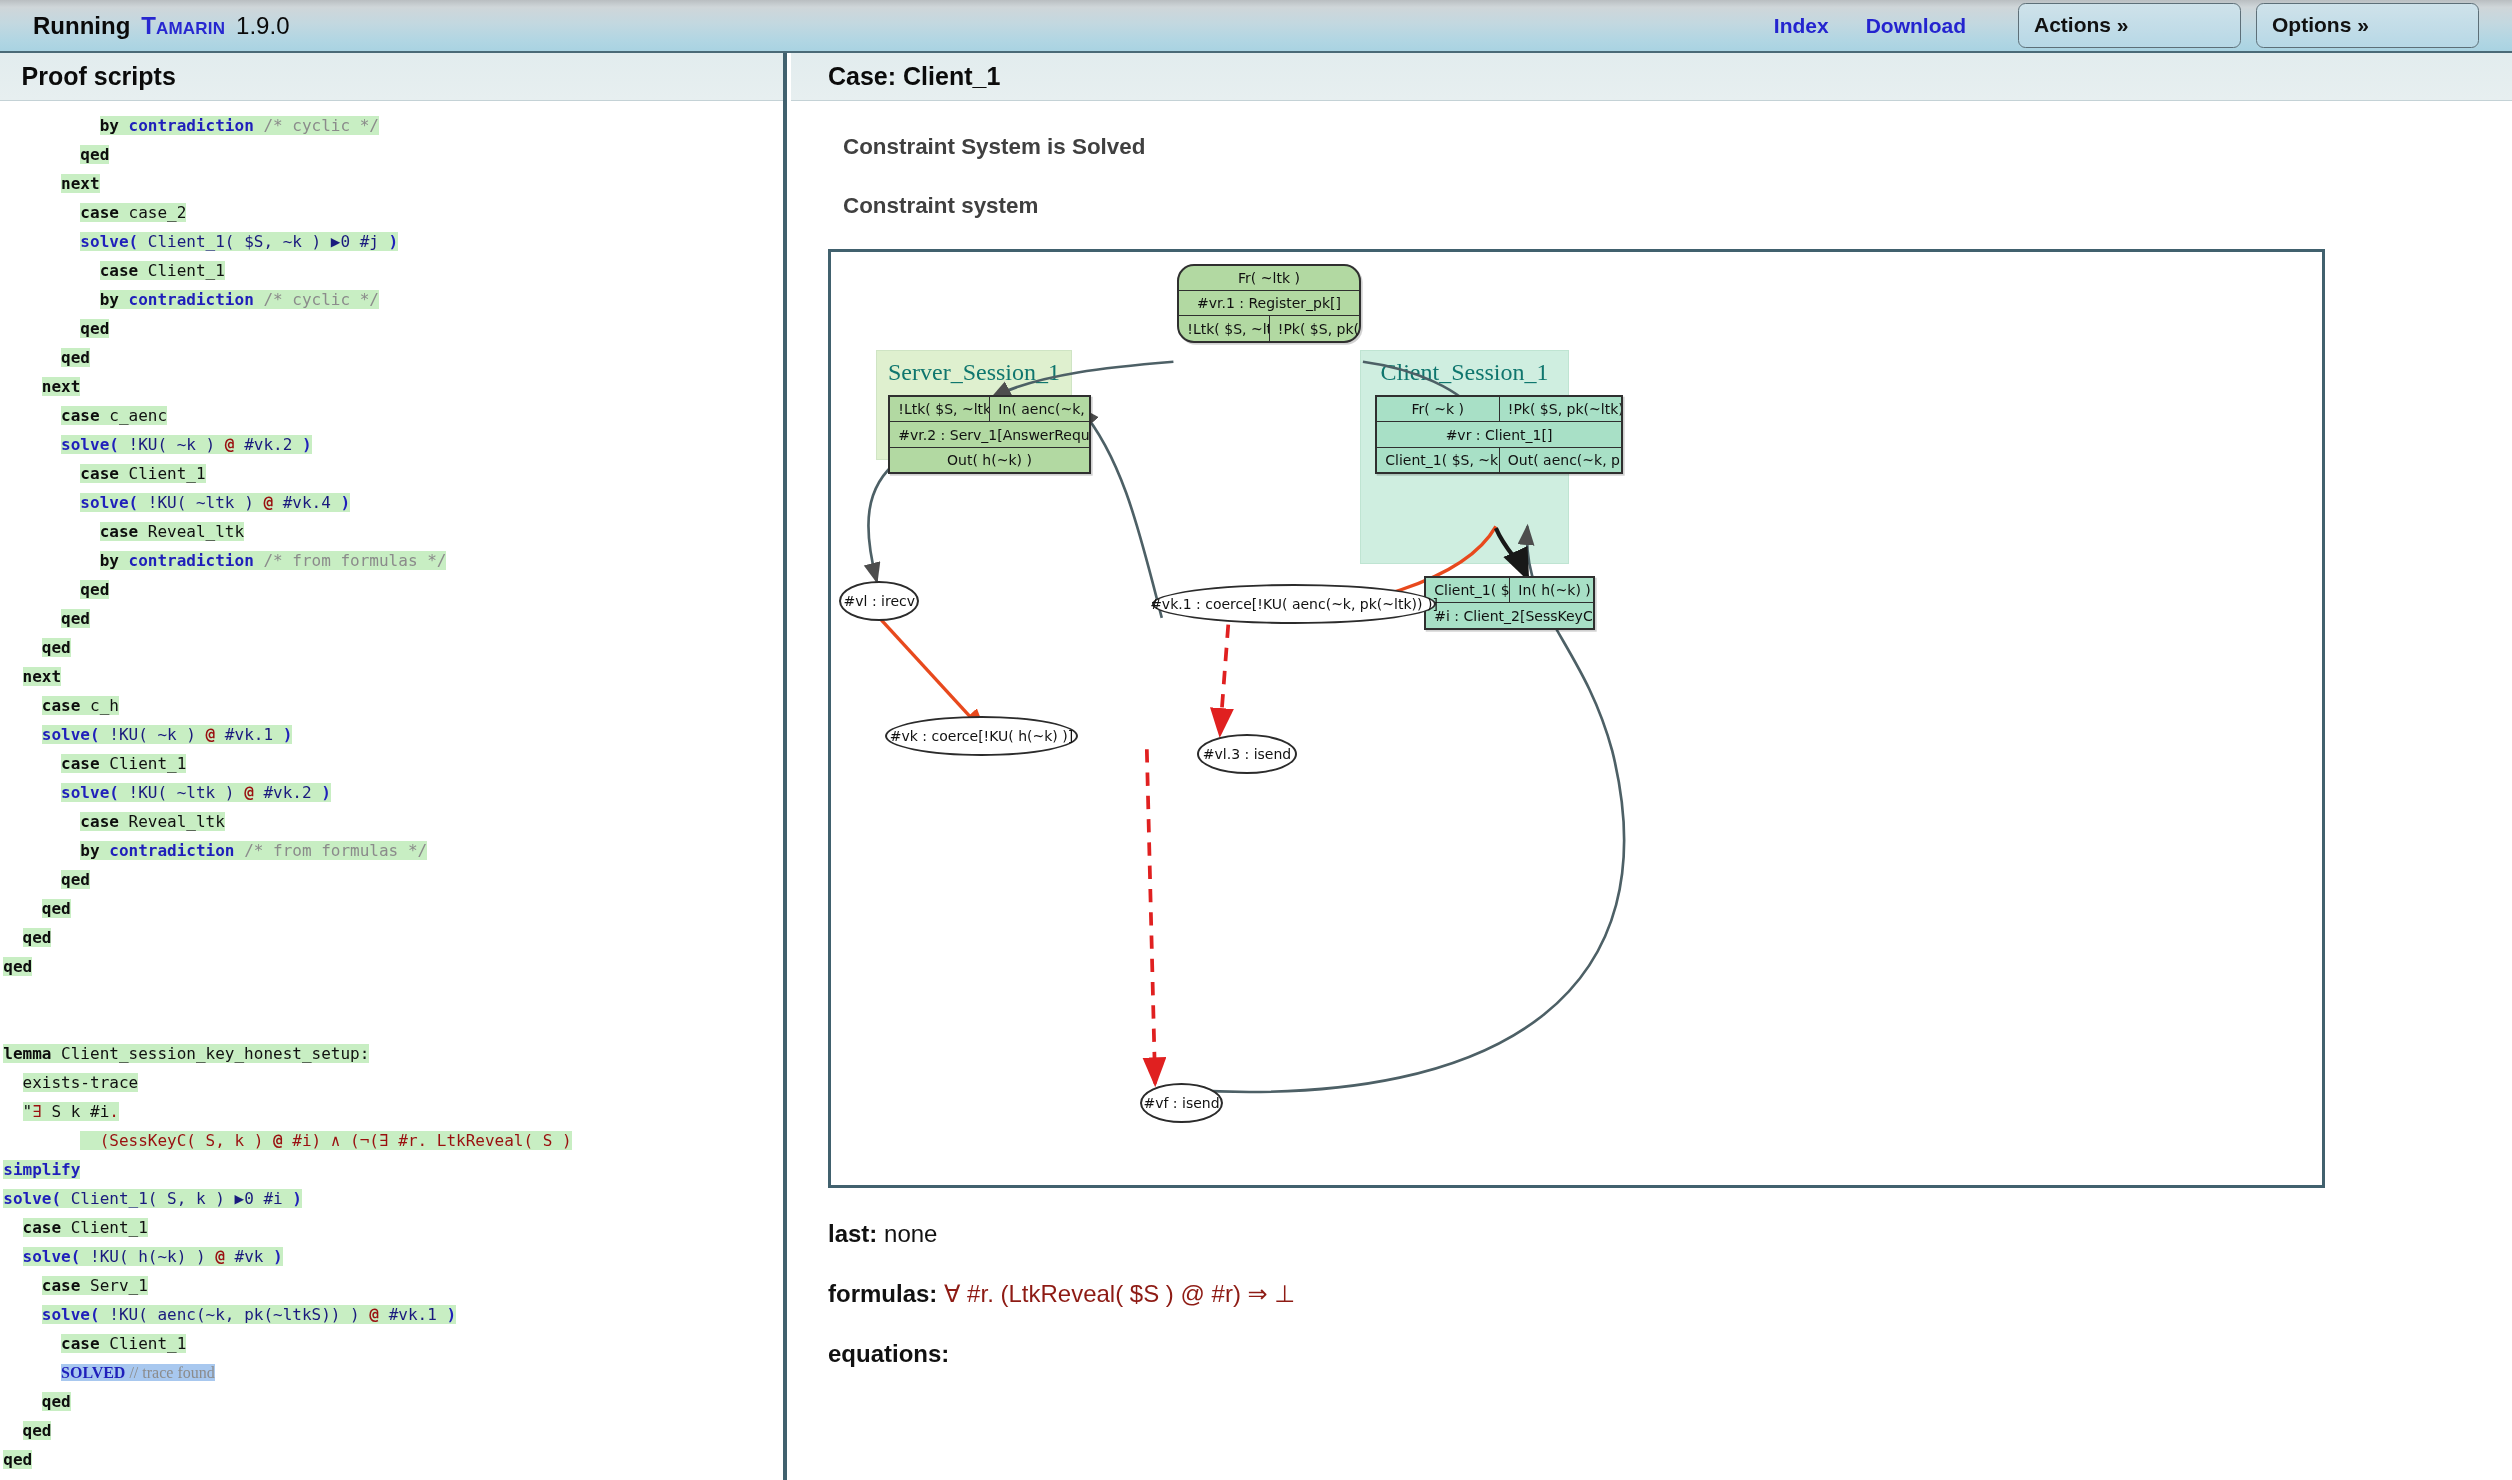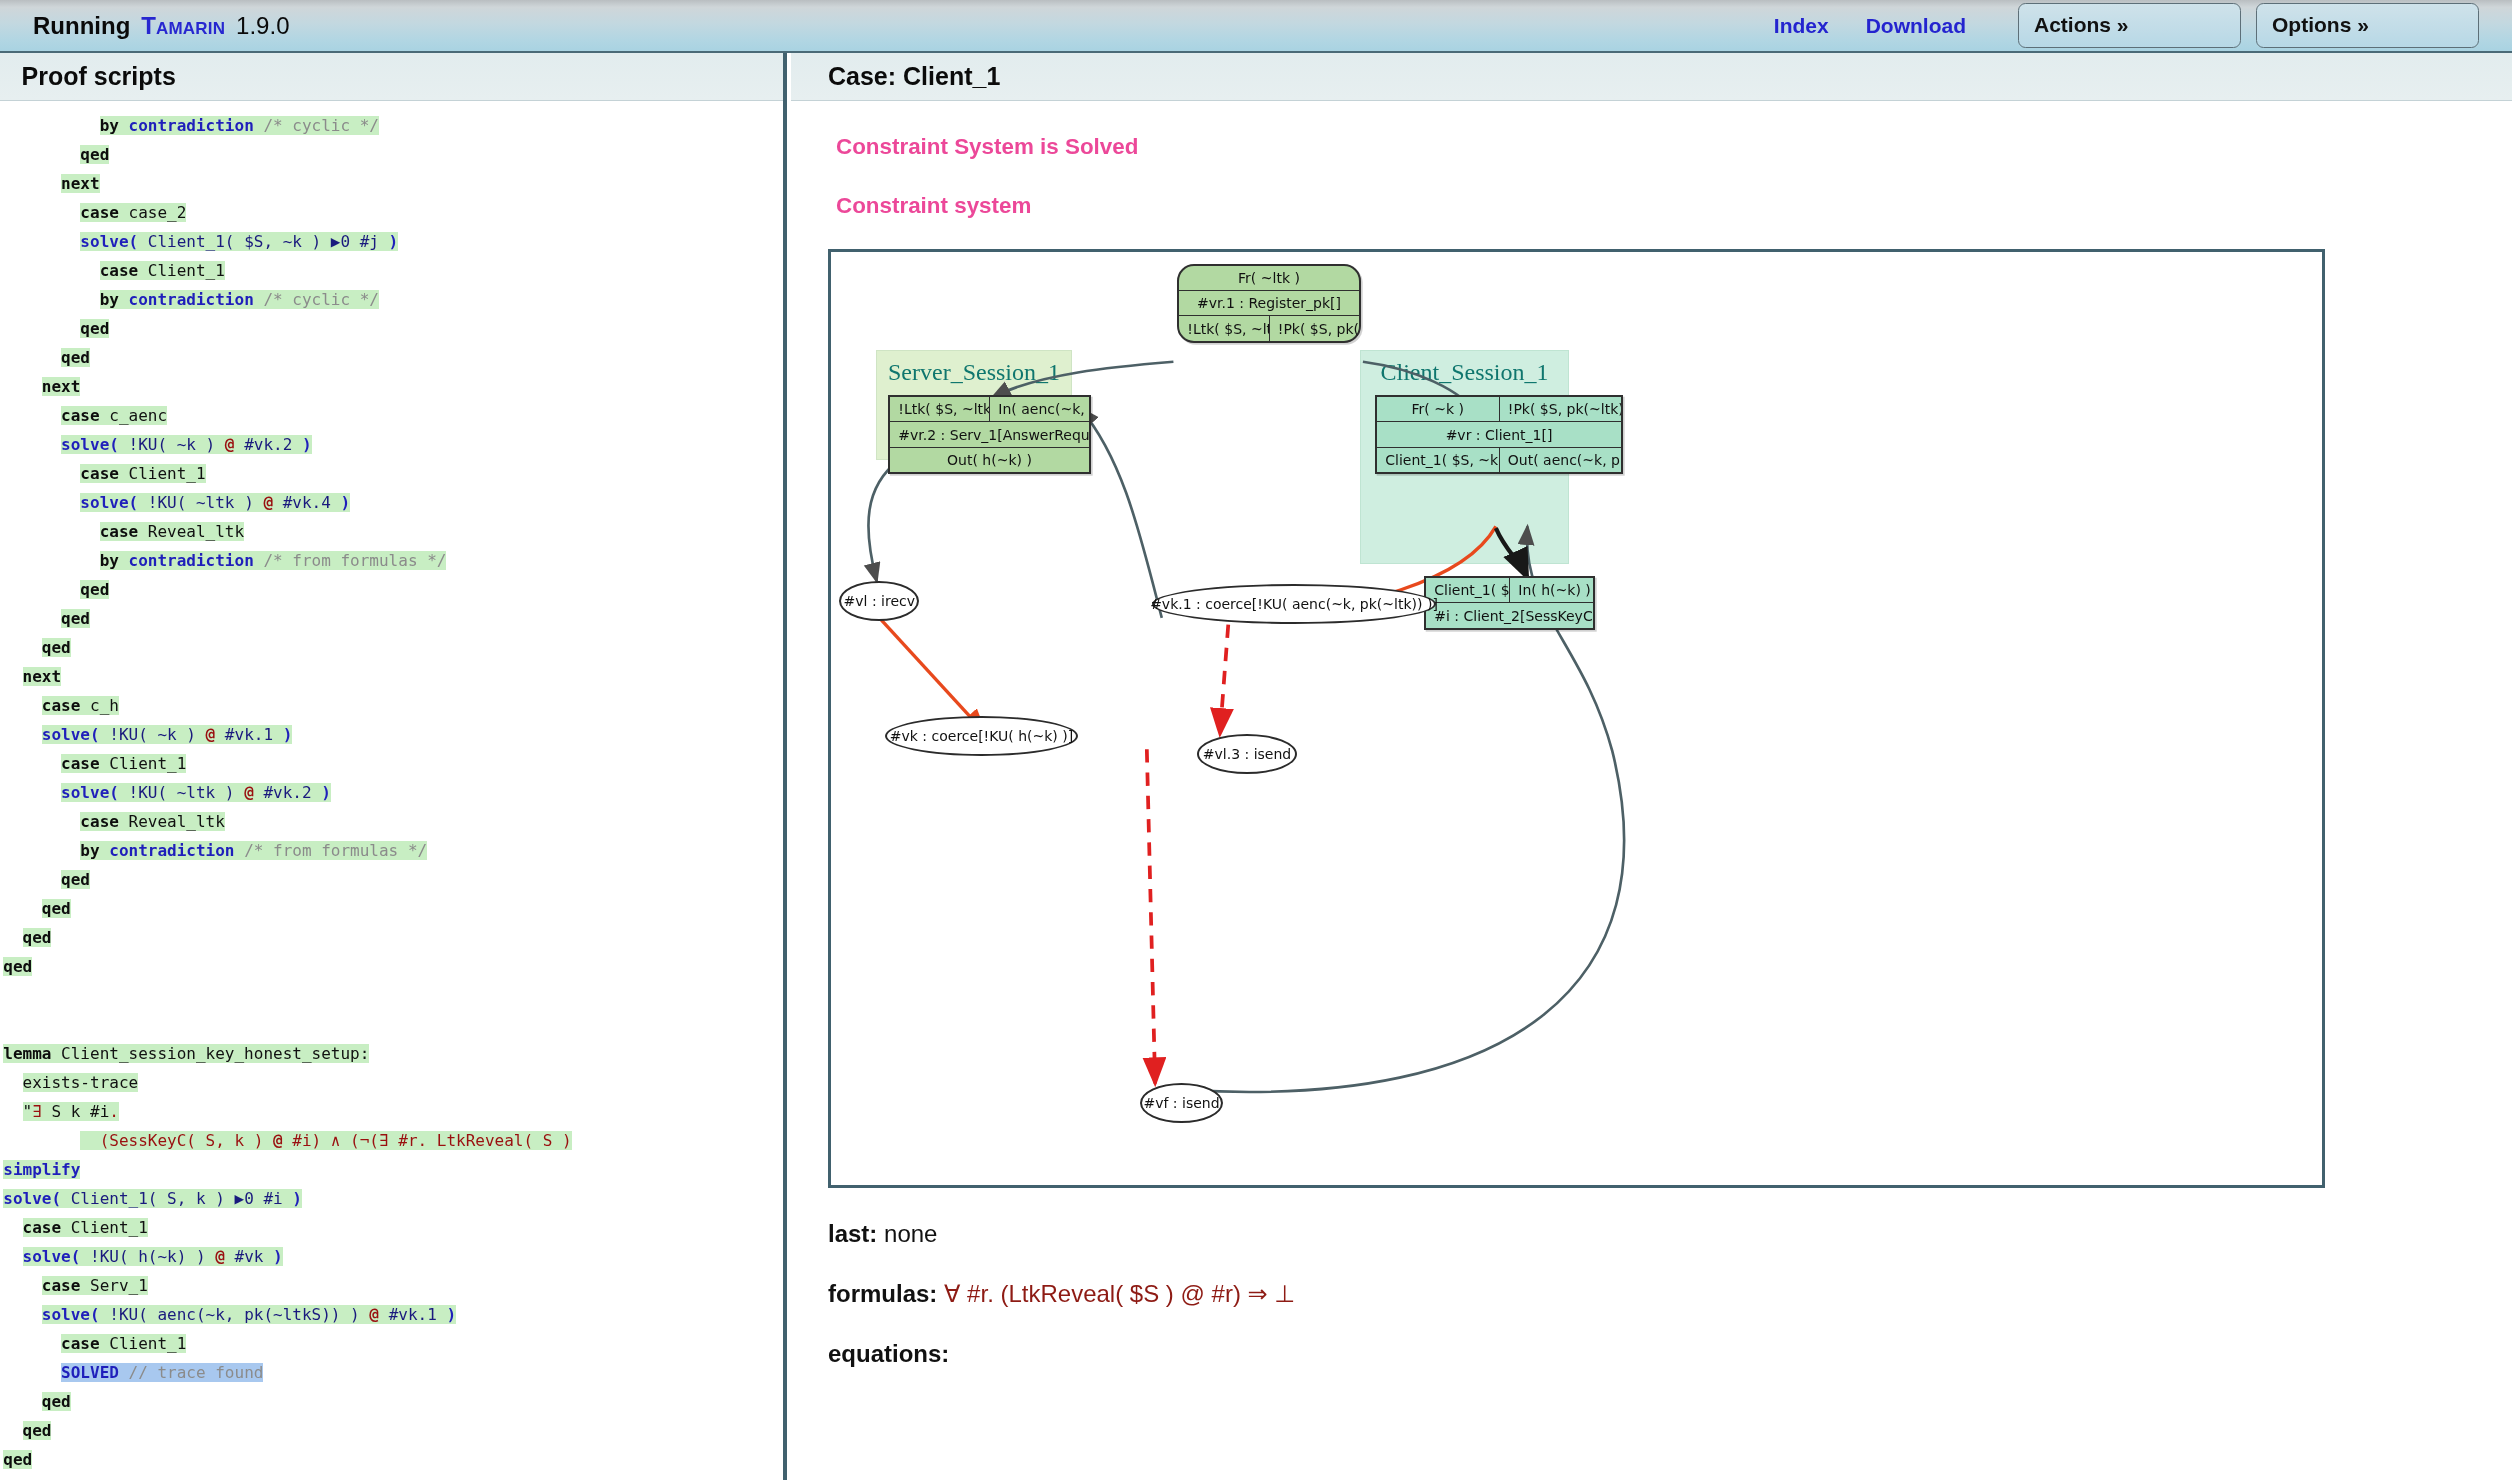--- a/index.html
+++ b/index.html
@@ -55,32 +55,32 @@
   .panehead h2 { margin:0; font-size:25px; font-weight:bold; color:#0b0b0b; }
   #right .panehead { padding-left:37px; }
 
   
   #script {
     padding:10px 0 0 0; font-family:"DejaVu Sans Mono", monospace;
     font-size:16px; line-height:29px; white-space:pre;
   }
   #script .ln { display:block; height:29px; padding-left:3.3px; }
   .hl  { background:#c8eec3; }
-  .hlb { background:#a8c8ef; }
+  .hlb { background:#a8c8ef;font-family:Liberation Serif, serif; }
   .kw  { color:#0d0d0d; font-weight:bold; }
   .kwb { color:#1f1fbb; font-weight:bold; }
   .term{ color:#1a1a7e; }
   .cmt { color:#8b8b8b; }
   .at  { color:#9a1010; font-weight:bold; }
   .red { color:#9a1010; }
   .plain { color:#111; }
 
   
   #rbody { padding:0 0 0 37px; }
-  .h3 { font-size:22.4px; font-weight:bold; color:#ec4899; margin:33px 0 0 8px; }
+  .h3 { font-size:22.4px; font-weight:bold; color:#404040; margin:33px 0 0 15px; }
   #graphbox {
     margin-top:30px; width:1497px; height:939px;
     border:3.3px solid #41616e; background:#ffffff; position:relative;
   }
   .kvline { font-size:24px; margin-top:32px; color:#111; }
   .kvline b { font-weight:bold; }
   .formula { color:#8e1b14; }
 
   
   .rulebox {

